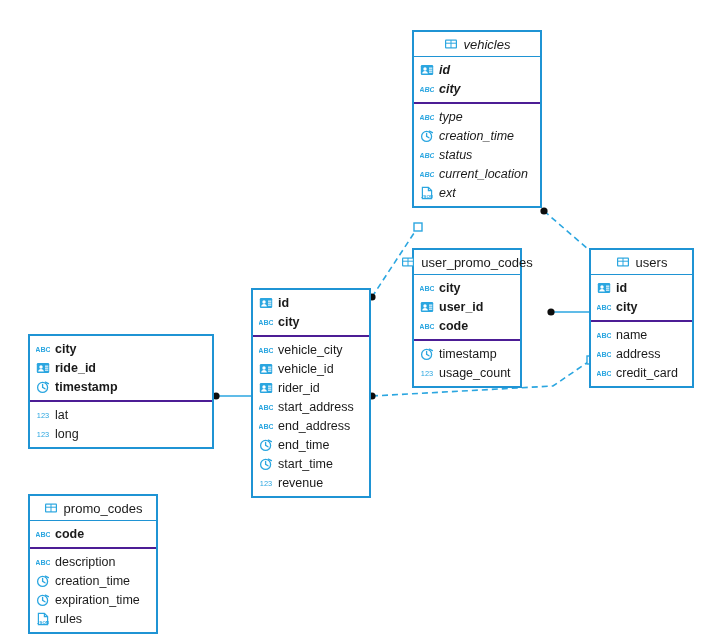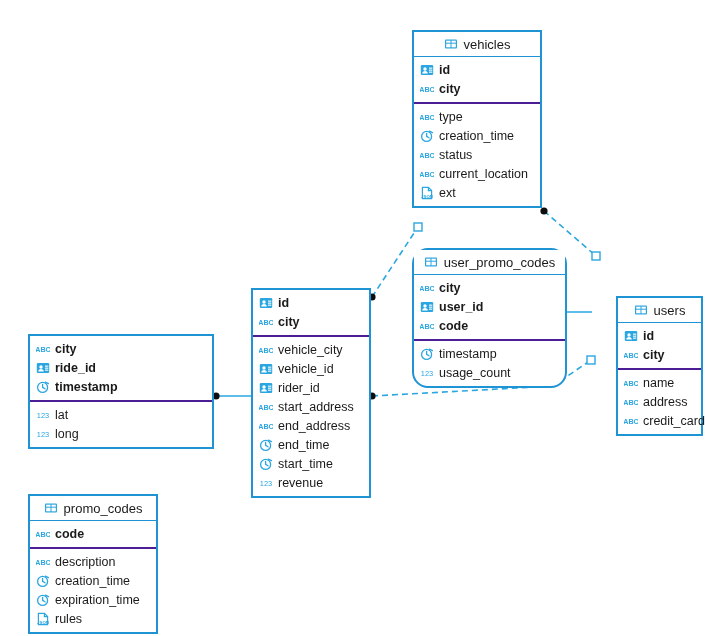--- a/index.html
+++ b/index.html
@@ -107,21 +107,21 @@
       <g>
         <polyline points="551,312 592,312" fill="none" stroke="#2ba6e0" stroke-width="1.6"></polyline>
         <circle cx="551" cy="312" r="3.6" fill="#0d0d0d"></circle>
       </g>
       <g>
         <polyline points="216,396 251,396" fill="none" stroke="#2ba6e0" stroke-width="1.6"></polyline>
         <circle cx="216" cy="396" r="3.6" fill="#0d0d0d"></circle>
       </g>
     </svg>
   <div id="tables-layer">
-      <div class="entity" style="left: 412px; top: 30px; width: 130px;">
+      <div class="entity" style="left: 412px; top: 30px; width: 130px; font-style: italic;">
         <div class="entity-header">
           <span class="icon">
             <svg width="14" height="14" viewBox="0 0 14 14">
               <rect x="1" y="2.5" width="12" height="9" rx="1" fill="#2ba6e0"></rect>
               <rect x="2.2" y="3.7" width="4.3" height="2" fill="#fff"></rect>
               <rect x="7.5" y="3.7" width="4.3" height="2" fill="#fff"></rect>
               <rect x="2.2" y="6.7" width="4.3" height="3.6" fill="#fff"></rect>
               <rect x="7.5" y="6.7" width="4.3" height="3.6" fill="#fff"></rect>
             </svg>
           </span>
@@ -190,21 +190,21 @@
               <svg width="14" height="14" viewBox="0 0 14 14">
                 <path d="M2.4 1.4 h6 l3.2 3.2 v8 h-9.2 z" fill="#fff" stroke="#2ba6e0" stroke-width="1.2"></path>
                 <path d="M8.4 1.4 v3.2 h3.2" fill="none" stroke="#2ba6e0" stroke-width="1.2"></path>
                 <text x="7" y="11.6" font-family="Liberation Sans, sans-serif" font-size="4.4" font-weight="bold" fill="#2ba6e0" text-anchor="middle">JSON</text>
               </svg>
             </span>
             <span class="field-name">ext</span>
           </div>
         </div>
       </div>
-      <div class="entity" style="left: 412px; top: 248px; width: 155px; border-radius: 16px;">
+      <div class="entity" style="left: 412px; top: 248px; width: 110px;">
         <div class="entity-header">
           <span class="icon">
             <svg width="14" height="14" viewBox="0 0 14 14">
               <rect x="1" y="2.5" width="12" height="9" rx="1" fill="#2ba6e0"></rect>
               <rect x="2.2" y="3.7" width="4.3" height="2" fill="#fff"></rect>
               <rect x="7.5" y="3.7" width="4.3" height="2" fill="#fff"></rect>
               <rect x="2.2" y="6.7" width="4.3" height="3.6" fill="#fff"></rect>
               <rect x="7.5" y="6.7" width="4.3" height="3.6" fill="#fff"></rect>
             </svg>
           </span>
@@ -255,21 +255,21 @@
           <div class="field">
             <span class="icon">
               <svg width="16" height="14" viewBox="0 0 16 14">
                 <text x="8" y="10" font-family="Liberation Sans, sans-serif" font-size="8.5" fill="#2ba6e0" text-anchor="middle">123</text>
               </svg>
             </span>
             <span class="field-name">usage_count</span>
           </div>
         </div>
       </div>
-      <div class="entity" style="left: 616px; top: 248px; width: 87px; margin-top: 48px;">
+      <div class="entity" style="left: 589px; top: 248px; width: 105px;">
         <div class="entity-header">
           <span class="icon">
             <svg width="14" height="14" viewBox="0 0 14 14">
               <rect x="1" y="2.5" width="12" height="9" rx="1" fill="#2ba6e0"></rect>
               <rect x="2.2" y="3.7" width="4.3" height="2" fill="#fff"></rect>
               <rect x="7.5" y="3.7" width="4.3" height="2" fill="#fff"></rect>
               <rect x="2.2" y="6.7" width="4.3" height="3.6" fill="#fff"></rect>
               <rect x="7.5" y="6.7" width="4.3" height="3.6" fill="#fff"></rect>
             </svg>
           </span>

